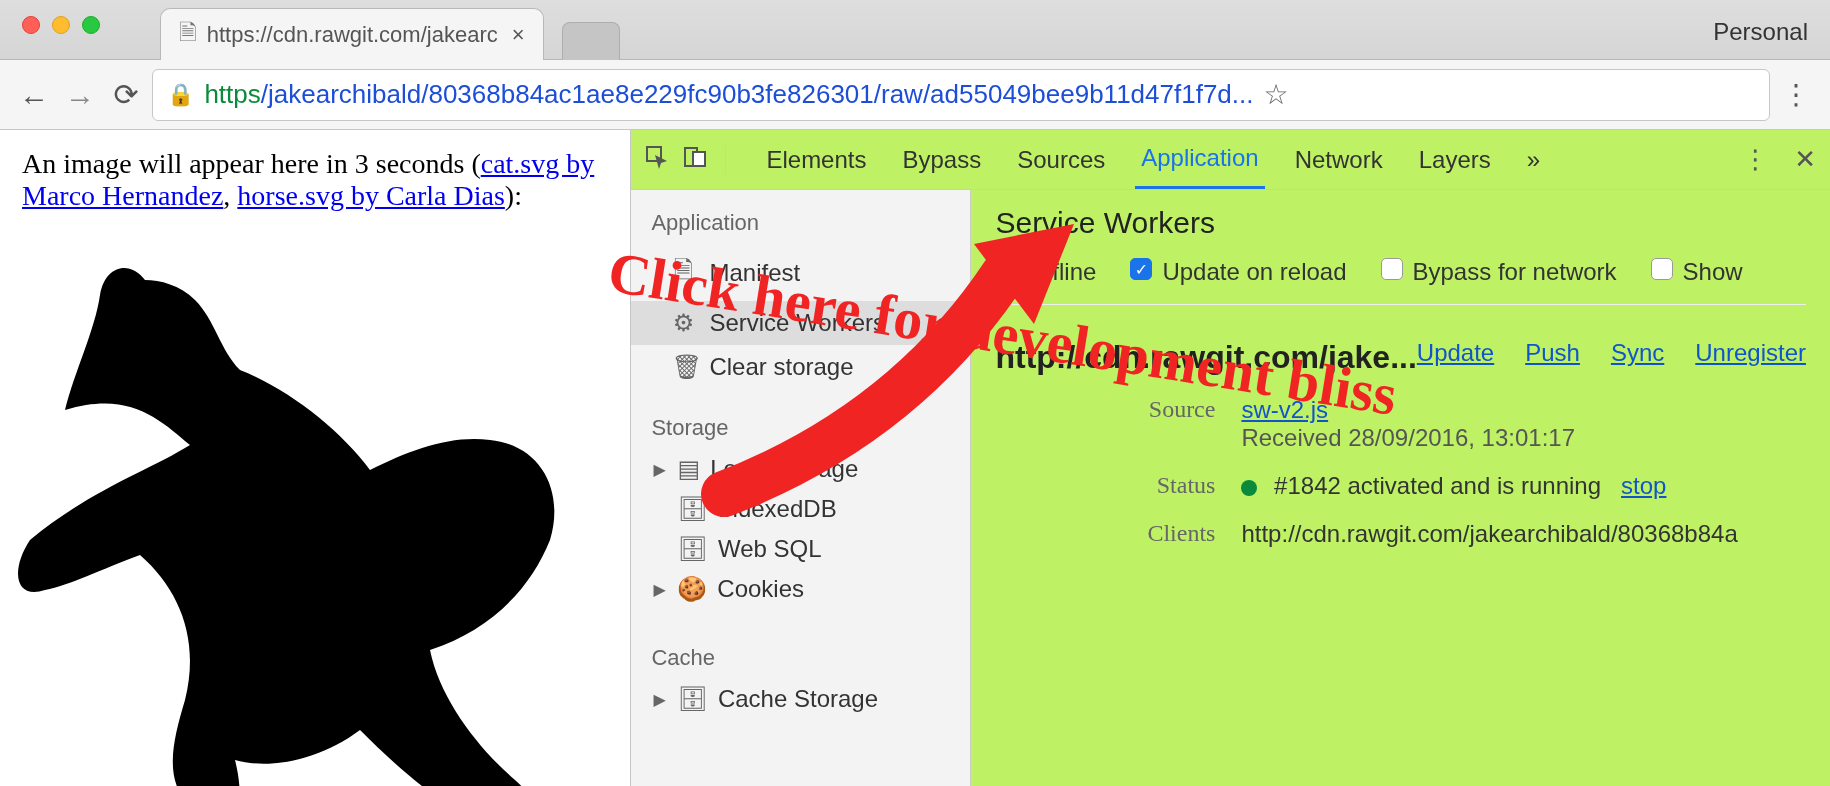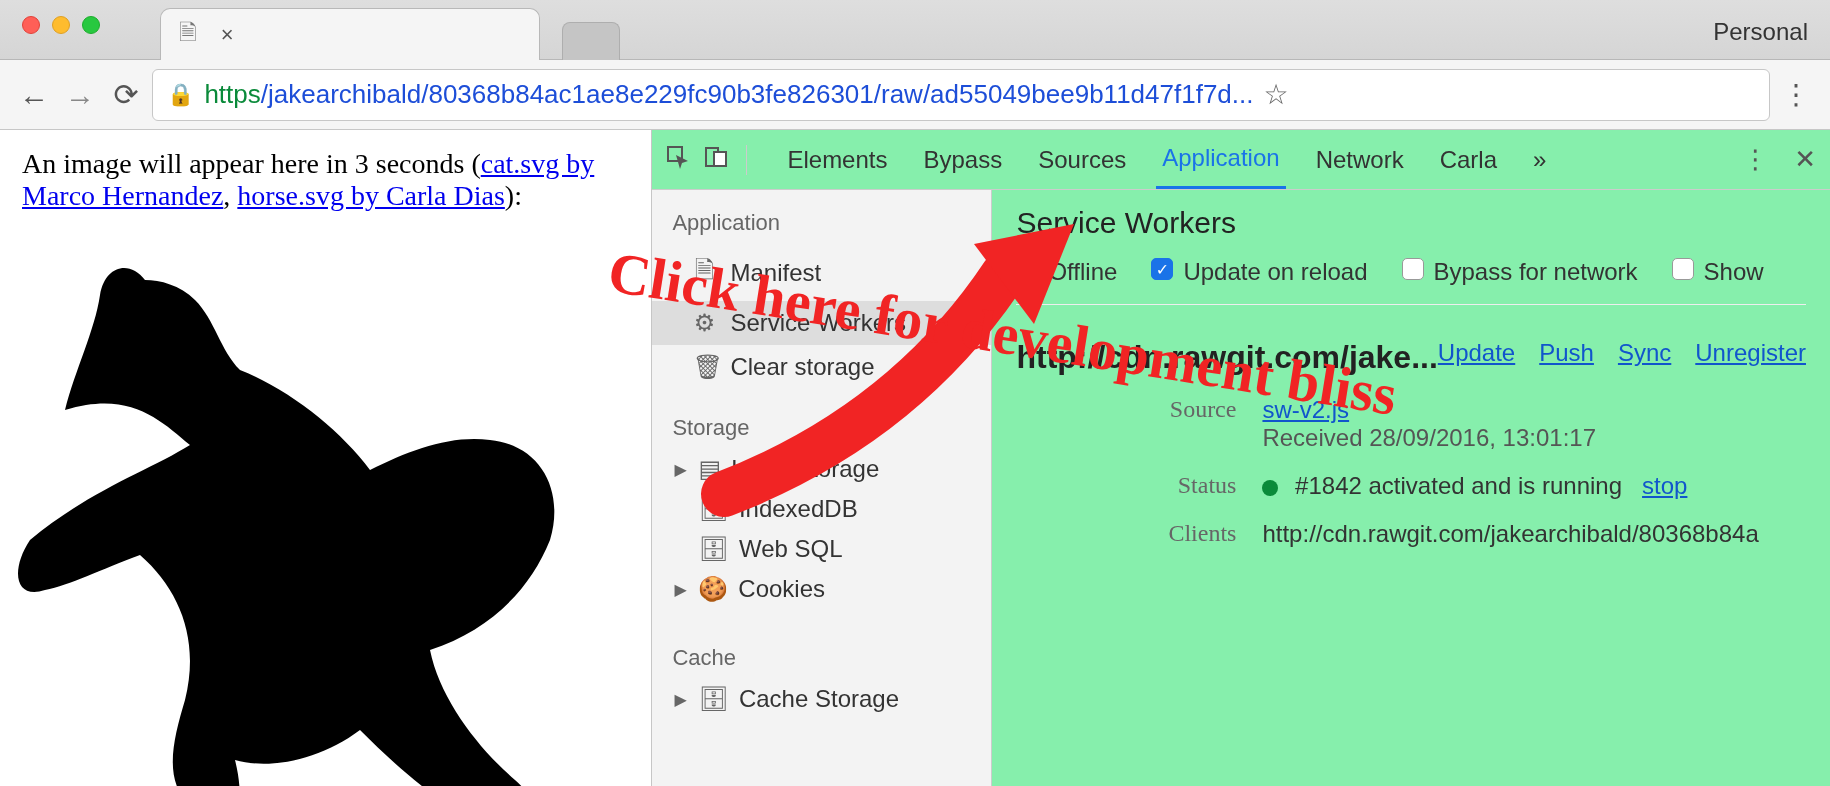--- a/index.html
+++ b/index.html
@@ -62,21 +62,21 @@
 
   .content { display:flex; height:calc(786px - 130px); }
   .page {
     width:680px; padding:18px 22px; font-size:28px; font-family:"Times New Roman",serif;
     position:relative;
   }
   .page a { color:#0000EE; text-decoration:underline; }
   .horse { position:absolute; left:10px; top:110px; }
 
   
-  .devtools { flex:1; display:flex; flex-direction:column; border-left:1px solid #c6c6c6; background:#86efac; font-size:22px; color:#333;}
+  .devtools { flex:1; display:flex; flex-direction:column; border-left:1px solid #c6c6c6; background:#bef264; font-size:22px; color:#333;}
   .dt-tabs { height:60px; border-bottom:1px solid #ccc; display:flex; align-items:center; padding:0 14px; gap:24px; }
   .dt-select { font-size:22px; color:#555; display:flex; gap:14px; padding-right:18px; border-right:1px solid #ccc; margin-right:10px;}
   .dt-tab { font-size:24px; color:#333; padding:14px 6px; cursor:pointer; }
   .dt-tab.active { color:#1a73e8; border-bottom:3px solid #1a73e8; }
   .dt-spacer{flex:1;}
   .dt-right { display:flex; gap:26px; font-size:26px; color:#555; }
 
   .dt-body { flex:1; display:flex; }
   .dt-sidebar { width:340px; background:#f3f3f3; border-right:1px solid #ccc; padding:12px 0; }
   .sb-head { font-size:22px; color:#666; padding:8px 20px; }
@@ -91,21 +91,21 @@
   .sw-title { font-size:30px; color:#222; margin-bottom:18px; }
   .sw-checks { display:flex; gap:34px; align-items:center; font-size:24px; color:#333; padding-bottom:18px; border-bottom:1px solid #eee;}
   .chk { display:flex; align-items:flex-start; gap:10px; }
   .chkbox { width:22px; height:22px; border:1px solid #999; border-radius:5px; background:#fff; display:inline-flex; align-items:center; justify-content:center;}
   .chkbox.checked { background:#1a73e8; border-color:#1a73e8; color:#fff; font-size:16px;}
 
   .sw-block { margin-top:24px; }
   .sw-row { display:flex; align-items:flex-start; padding:10px 0; font-size:24px; }
   .sw-label { width:100px; text-align:right; color:#666; margin-right:26px;font-family:Liberation Serif, serif; }
   .sw-link { color:#1155cc; text-decoration:underline; }
-  .sw-actions { display:flex; gap:24px; }
+  .sw-actions { display:flex; gap:31px; }
   .sw-origin { font-weight:bold; color:#222; font-size:32px; }
   .green-dot{display:inline-block;width:16px;height:16px;border-radius:50%;background:#0a8a3a;margin-right:10px;vertical-align:middle;}
 
   
   .anno { position:absolute; left:604px; top:304px; pointer-events:none; z-index:50;}
   .anno-text {
     font-family: "Comic Sans MS", "Marker Felt", cursive;
     font-size:58px; font-weight:bold; color:#f12424;
     transform:rotate(9deg);
     line-height:1.05;
@@ -115,20 +115,21 @@
 <body>
 
 <div class="titlebar">
   <div class="traffic">
     <div class="tl red"></div>
     <div class="tl yellow"></div>
     <div class="tl green"></div>
   </div>
   <div class="tab">
     <span class="pg">🗎</span>
+    <span>https://cdn.rawgit.com/jakearc</span>
     <span class="x">×</span>
   </div>
   <div class="tab2"></div>
   <div class="personal">Personal</div>
 </div>
 
 <div class="toolbar">
   <div class="nav-btn active">←</div>
   <div class="nav-btn">→</div>
   <div class="nav-btn active">⟳</div>
@@ -166,21 +167,21 @@
               <rect x="2" y="3" width="12" height="18" fill="none" stroke="#555" stroke-width="2"></rect>
               <rect x="10" y="7" width="12" height="14" fill="#fff" stroke="#555" stroke-width="2"></rect>
             </svg>
         </span>
       </div>
       <div class="dt-tab">Elements</div>
       <div class="dt-tab">Bypass</div>
       <div class="dt-tab">Sources</div>
       <div class="dt-tab active">Application</div>
       <div class="dt-tab">Network</div>
-      <div class="dt-tab">Carla</div>
+      <div class="dt-tab">Layers</div>
       <div class="dt-tab">»</div>
       <div class="dt-spacer"></div>
       <div class="dt-right">
         <span>⋮</span>
         <span>✕</span>
       </div>
     </div>
 
     <div class="dt-body">
 

